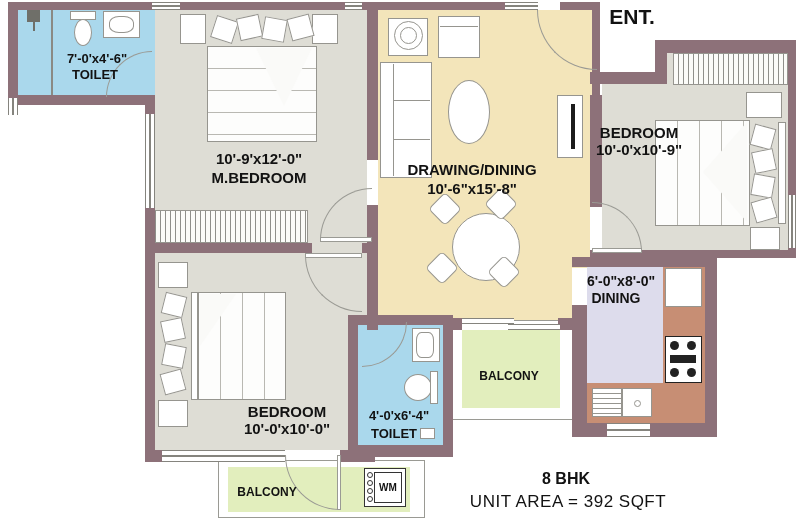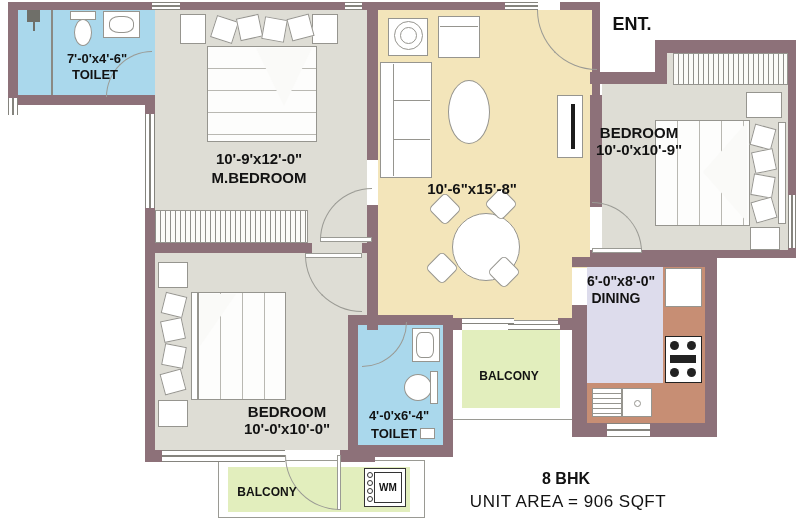--- a/index.html
+++ b/index.html
@@ -199,37 +199,38 @@
   <div class="leaf" style="left:337px;top:455px;width:4px;height:55px;"></div>
 
   <div class="abs" style="left:572px;top:268px;width:15px;height:37px;background:#fff;"></div>
 
   <div class="lbl" style="left:97px;top:58px;font-size:13px;">7'-0'x4'-6"</div>
   <div class="lbl" style="left:95px;top:74px;font-size:13px;">TOILET</div>
 
   <div class="lbl" style="left:259px;top:158px;font-size:15px;">10'-9'x12'-0"</div>
   <div class="lbl" style="left:259px;top:177px;font-size:15px;text-align:right;">M.BEDROOM</div>
 
+  <div class="lbl" style="left:472px;top:169px;font-size:15px;">DRAWING/DINING</div>
   <div class="lbl" style="left:472px;top:188px;font-size:15px;">10'-6"x15'-8"</div>
 
-  <div class="lbl" style="left:632px;top:24px;font-size:18px;">ENT.</div>
+  <div class="lbl" style="left:632px;top:16px;font-size:21px;">ENT.</div>
 
   <div class="lbl" style="left:639px;top:132px;font-size:15px;">BEDROOM</div>
   <div class="lbl" style="left:639px;top:149px;font-size:15px;">10'-0'x10'-9"</div>
 
   <div class="lbl" style="left:621px;top:281px;font-size:14px;">6'-0"x8'-0"</div>
   <div class="lbl" style="left:616px;top:298px;font-size:14px;">DINING</div>
 
   <div class="lbl" style="left:509px;top:376px;font-size:12px;">BALCONY</div>
 
   <div class="lbl" style="left:287px;top:411px;font-size:15px;">BEDROOM</div>
   <div class="lbl" style="left:287px;top:428px;font-size:15px;">10'-0'x10'-0"</div>
 
   <div class="lbl" style="left:399px;top:415px;font-size:13px;">4'-0'x6'-4"</div>
   <div class="lbl" style="left:394px;top:433px;font-size:13px;">TOILET</div>
 
   <div class="lbl" style="left:267px;top:492px;font-size:12px;">BALCONY</div>
   <div class="lbl" style="left:388px;top:488px;font-size:10px;">WM</div>
 
   <div class="lbl" style="left:566px;top:479px;font-size:16px;">8 BHK</div>
-  <div class="lbl" style="left:568px;top:501px;font-size:17px;font-weight:normal;letter-spacing:0.5px;">UNIT AREA = 906 SQFT</div>
+  <div class="lbl" style="left:568px;top:501px;font-size:17px;font-weight:normal;letter-spacing:0.5px;">UNIT AREA = 392 SQFT</div>
 
 </div>
 
 </body></html>

